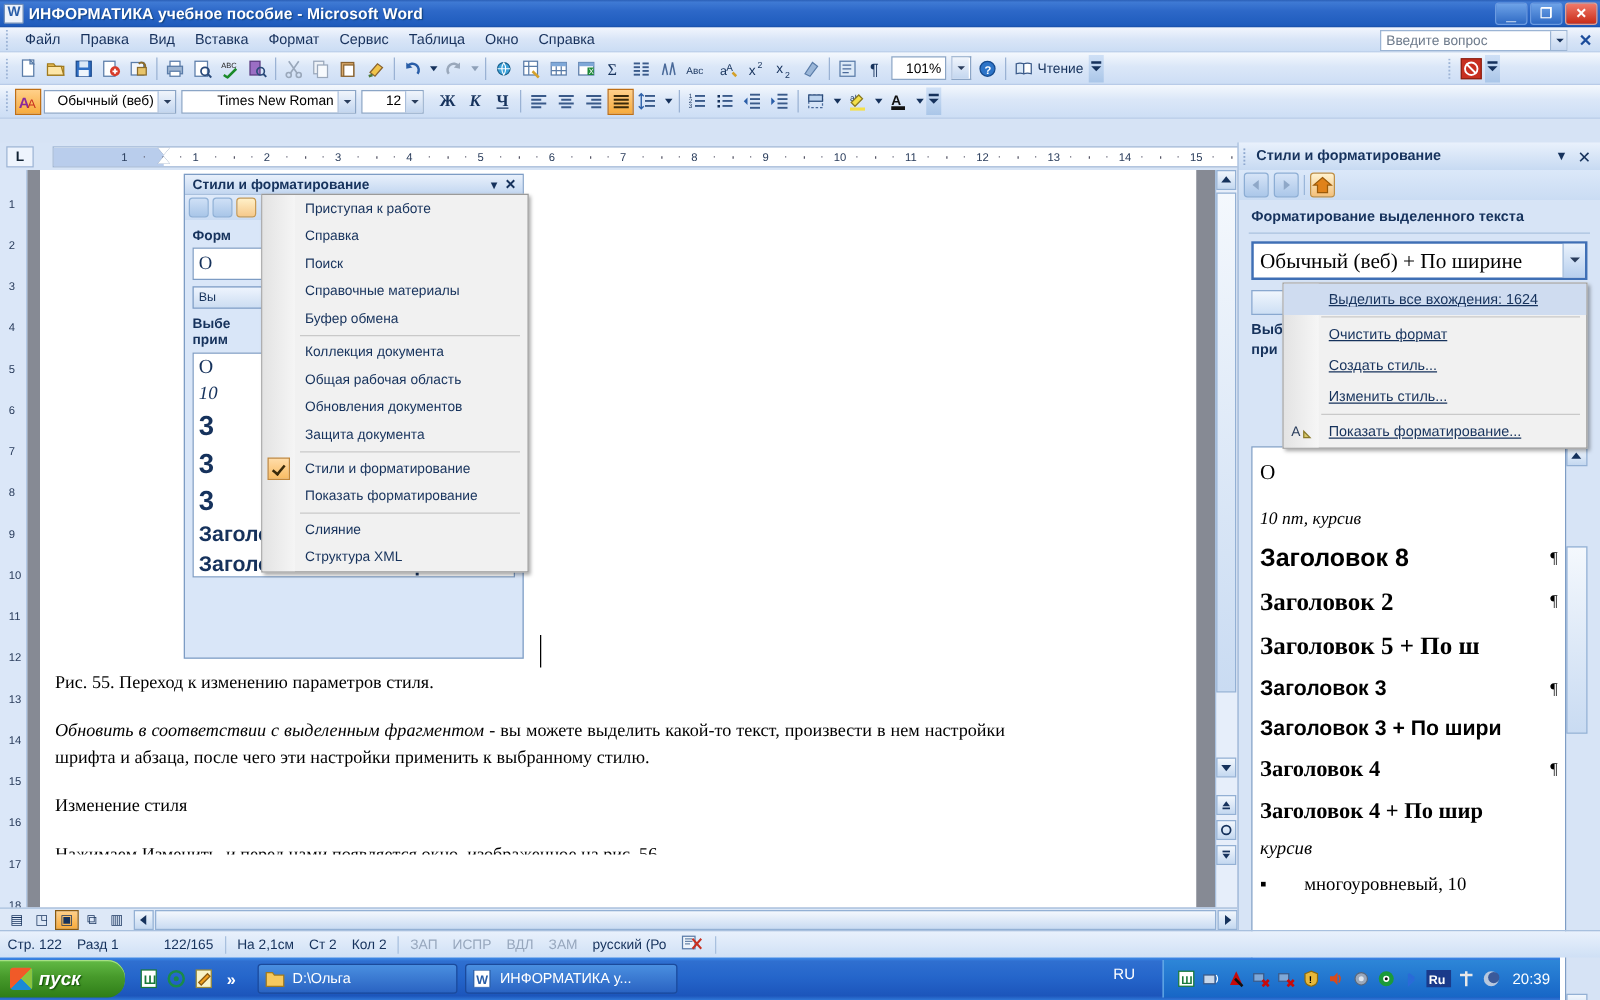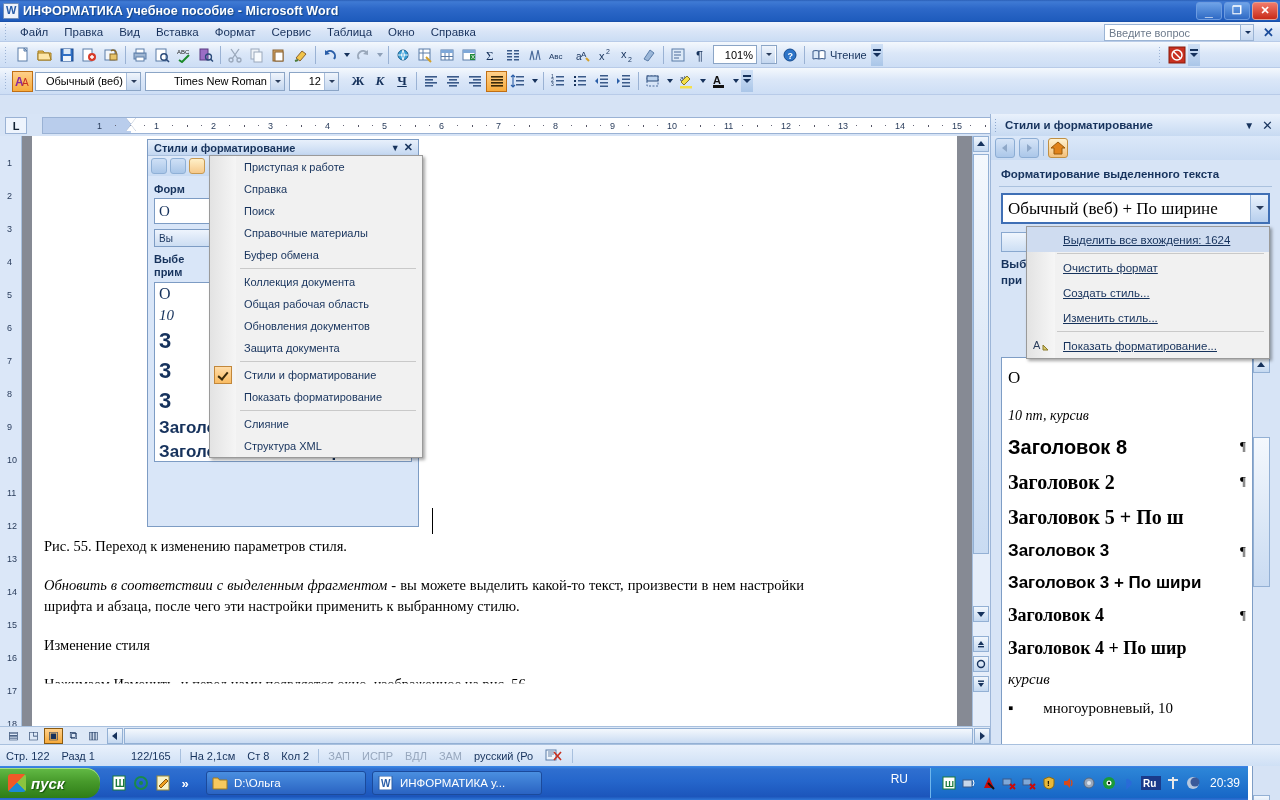--- a/index.html
+++ b/index.html
@@ -1005,21 +1005,21 @@
         <span>Показать форматирование...</span>
       </div>
     </div>
 
   <div class="statusbar">
     <div class="st">Стр. 122</div>
     <div class="st">Разд 1</div>
     <div class="st" style="padding-left:30px">122/165</div>
     <div class="stsep"></div>
     <div class="st">На 2,1см</div>
-    <div class="st">Ст 8</div>
+    <div class="st">Ст 2</div>
     <div class="st">Кол 2</div>
     <div class="stsep"></div>
     <div class="st dim">ЗАП</div>
     <div class="st dim">ИСПР</div>
     <div class="st dim">ВДЛ</div>
     <div class="st dim">ЗАМ</div>
     <div class="st">русский (Ро</div>
     <div class="st">
       <svg width="18" height="14">
           <rect x="1" y="2" width="10" height="10" fill="#eef4fb" stroke="#5a7ca8"></rect>

